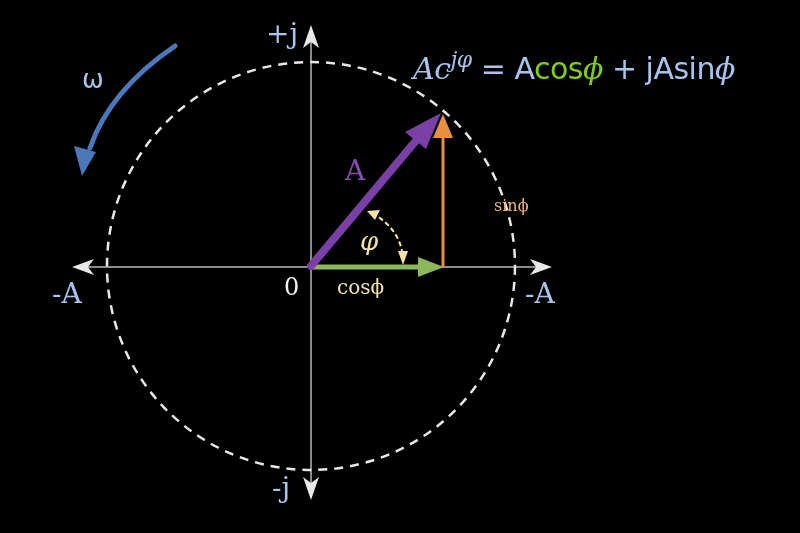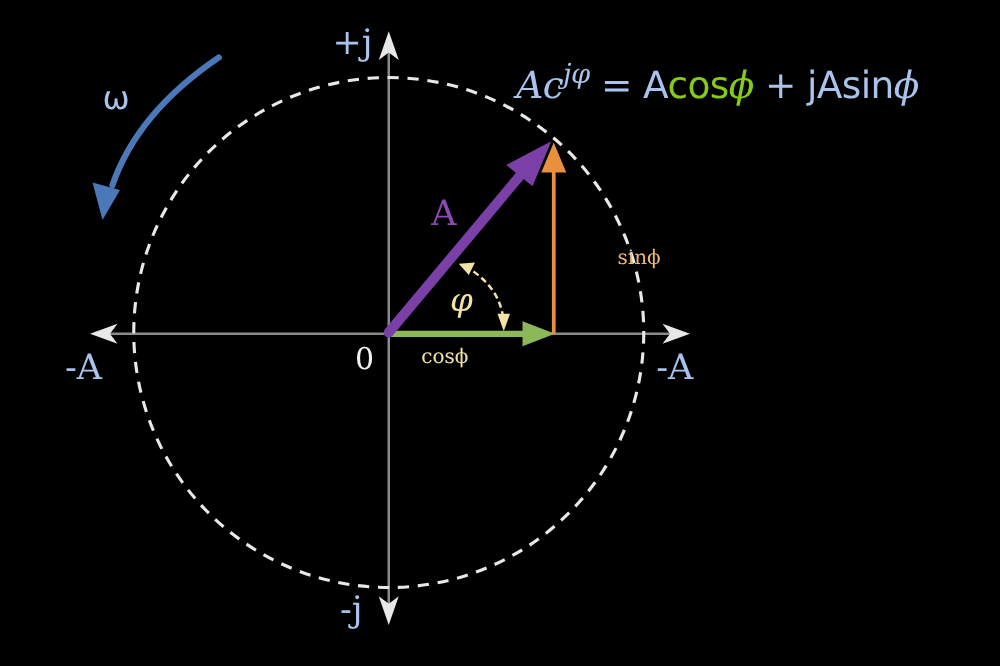--- a/index.html
+++ b/index.html
@@ -77,14 +77,14 @@
 <div class="lbl blue" style="left:52px; top:280px; font-size:28px;">-A</div>
 <div class="lbl blue" style="left:525px; top:280px; font-size:28px;">-A</div>
 <div class="lbl white" style="left:284px; top:275px; font-size:24px;">0</div>
 
 <div class="lbl blue sans" style="left:82px; top:66px; font-size:26px;">ω</div>
 
 <div class="lbl purple" style="left:345px; top:157px; font-size:28px;">A</div>
 
 <div class="lbl cream" style="left:360px; top:228px; font-size:26px; font-style:italic;">φ</div>
 
-<div class="lbl cream" style="left:337px; top:277px; font-size:16px;">cosϕ</div>
+<div class="lbl cream" style="left:337px; top:277px; font-size:20px;">cosϕ</div>
 <div class="lbl peach" style="left:453px; top:198px; font-size:16px;margin-left:41px;">sinϕ</div>
 
 </body></html>

